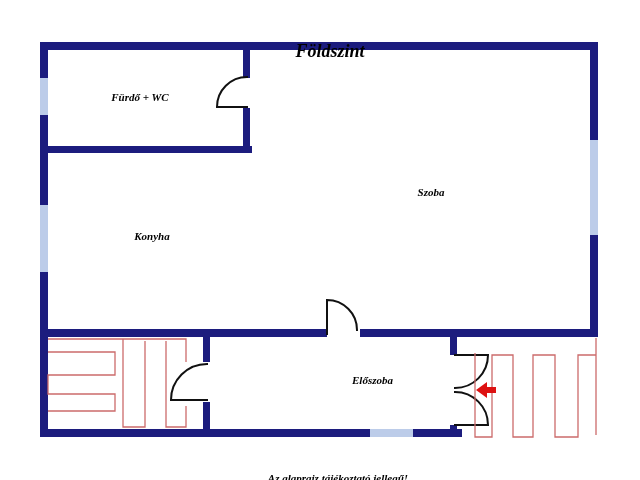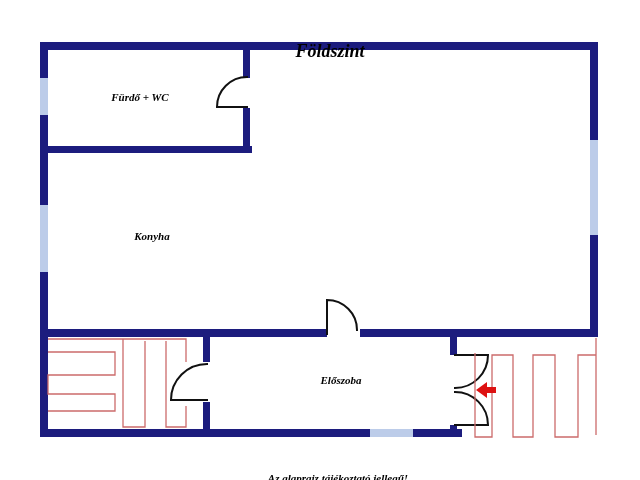--- a/index.html
+++ b/index.html
@@ -58,19 +58,20 @@
       <path class="stairs" d="M475,353 V437 H492 V355 H513 V437 H533 V355 H555 V437 H578 V355 H596 M596,338 V435"></path>
     </g>
 
     <polygon class="arrow" points="476,390 487,382 487,387 496,387 496,393 487,393 487,398"></polygon>
   </svg>
 
   <div class="lbl title" style="left:230px;top:8px;width:200px;">Földszint</div>
 
   <div class="lbl" style="left:60px;top:91px;width:160px;">Fürdő + WC</div>
 
+  <div class="lbl" style="left:371px;top:186px;width:120px;">Szoba</div>
 
   <div class="lbl" style="left:92px;top:230px;width:120px;">Konyha</div>
 
-  <div class="lbl" style="left:281px;top:374px;width:120px;">Előszoba</div>
+  <div class="lbl" style="left:273px;top:374px;width:120px;text-align:right;">Előszoba</div>
 
   <div class="lbl" style="left:188px;top:472px;width:300px;text-align:center;">Az alaprajz tájékoztató jellegű!</div>
 </div>
 
 </body></html>

